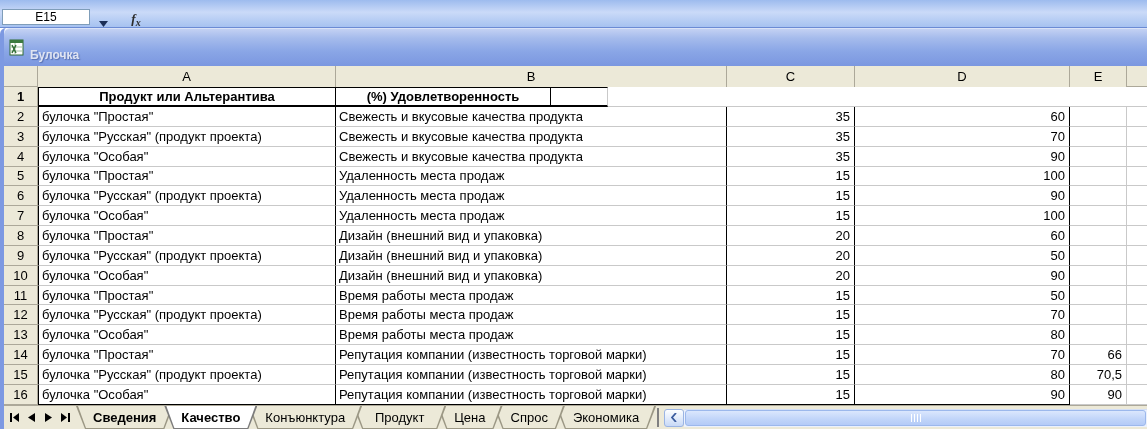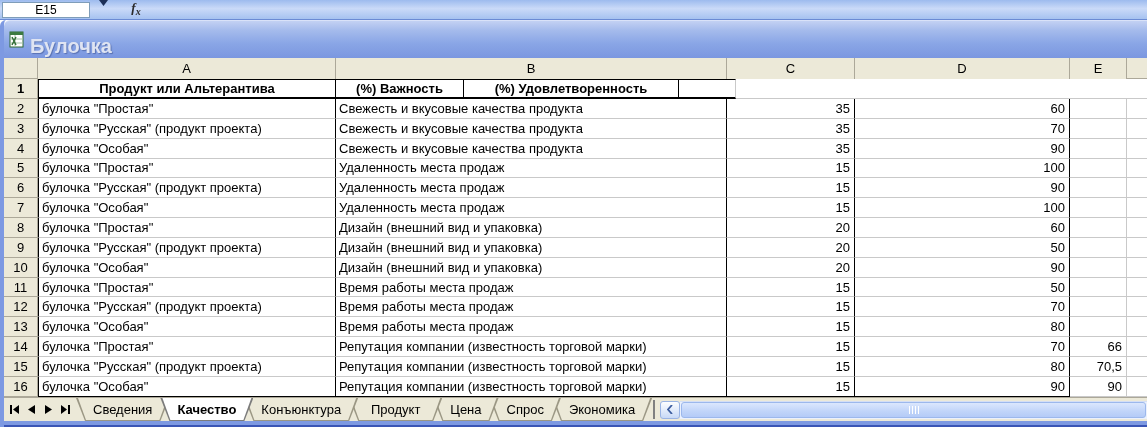--- a/index.html
+++ b/index.html
@@ -1,20 +1,20 @@
 <!DOCTYPE html>
 <html><head>
 <meta charset="utf-8">
 <style>
   * { box-sizing: border-box; margin: 0; padding: 0; }
   html,body { width:1147px; height:429px; overflow:hidden; }
   body { font-family:"Liberation Sans", sans-serif; font-size:13px; background:#fff; }
 
   
-  .formula-bar { height:20px; display:flex; align-items:flex-start;
+  .formula-bar { height:28px; display:flex; align-items:flex-end;
     background:linear-gradient(#9dbbee,#cadaf8 45%,#a6c2f0);
     border-bottom:1px solid #6b8bd4; }
   .name-box { width:88px; margin:2px 0 2px 2px; background:#fff;
     border:1px solid #7f9db9; display:flex; align-items:center; justify-content:center;
     font-size:12px; color:#000; }
   .name-drop { width:26px; display:flex; align-items:center; justify-content:center; cursor:default; }
   .name-drop svg { display:block; }
   .fx-zone { width:40px; display:flex; align-items:center; justify-content:center;
     font-family:"Liberation Serif", serif; font-style:italic; font-weight:bold;
     color:#2b2b2b; font-size:13px; }
@@ -23,21 +23,21 @@
     display:flex; align-items:center; padding-left:6px; font-size:13px; color:#000;
     white-space:nowrap; overflow:hidden; }
 
   
   .win { height:407px; border-left:4px solid #7d99e2; position:relative;
     border-top-left-radius:6px; overflow:hidden; background:#fff; }
   .title-bar { height:38px; background:linear-gradient(#c3d1f3,#a5bbec 25%,#8aa6e6 60%,#7b97e0);
     display:flex; align-items:center; padding-left:4px;
     border-top-left-radius:6px; border-top:1px solid #d9e2f8; }
   .title-bar .doc-icon { width:17px; height:17px; margin-right:5px; flex:none; }
-  .title-text { color:#dfe4f2; font-weight:bold; font-size:20px;
+  .title-text { color:#dfe4f2; font-weight:bold; font-size:12px;
     text-shadow:1px 1px 1px rgba(40,60,120,.45);margin-top:14px; }
 
   
   .sheet { height:339px; background:#fff; overflow:hidden; }
   .grow { display:flex; }
   .cgut { flex:none; width:34px; background:#ECE9D8; border-right:1px solid #aca899;
     border-bottom:1px solid #aca899; display:flex; align-items:center; justify-content:center;
     color:#000; font-size:13px; }
   .cA{flex:none;width:298px;} .cB{flex:none;width:391px;} .cC{flex:none;width:128px;}
   .cD{flex:none;width:215px;} .cE{flex:none;width:57px;} .cF{flex:1;}
@@ -66,21 +66,21 @@
 
   
   .bottom-bar { height:24px; background:#ECE9D8; border-top:1px solid #aca899;
     display:flex; align-items:stretch; }
   .nav-btns { display:flex; align-items:center; padding:0 3px; gap:2px; flex:none; }
   .nav-btn { width:15px; height:17px; display:flex; align-items:center; justify-content:center; }
   .tabs { display:flex; align-items:stretch; flex:none; }
   .tab { position:relative; margin-left:-9px; flex:none;
     clip-path:polygon(0 0, 100% 0, calc(100% - 9px) 100%, 9px 100%);
     background:#9b9784; padding:0; z-index:1; }
-  .tab:first-child { margin-left:0; }
+  .tab:first-child { margin-left:0;font-weight:bold; }
   .tab-inner { position:absolute; inset:0 1px 1px 1px;
     clip-path:polygon(1px 0, calc(100% - 1px) 0, calc(100% - 9px) 100%, 9px 100%);
     background:#ECE9D8; display:flex; align-items:center; justify-content:center;
     font-size:13px; color:#000; }
   .tab-label { position:relative; visibility:hidden; padding:0 17px; display:flex; align-items:center; font-size:13px; }
   .tab.active { background:#7c7c7c; z-index:20; }
   .tab.active .tab-inner { background:#fff; font-weight:bold; }
   .tab.active .tab-label { font-weight:bold; }
   .t7{z-index:9}.t6{z-index:8}.t5{z-index:7}.t4{z-index:6}.t3{z-index:5}.t2{z-index:4}
 
@@ -152,23 +152,20 @@
       <div class="hc cF"></div>
     </div>
 
     <div class="grow r1">
       <div class="cgut">
           <span>1</span>
         </div>
       <div class="dc cA">
           <span>Продукт или Альтерантива</span>
         </div>
-      <div class="dc cC">
-          <span>(%) Важность</span>
-        </div>
       <div class="dc cD">
           <span>(%) Удовлетворенность</span>
         </div>
       <div class="dc cE">
           <span></span>
         </div>
       <div class="cF"></div>
     </div>
 
     <div>

